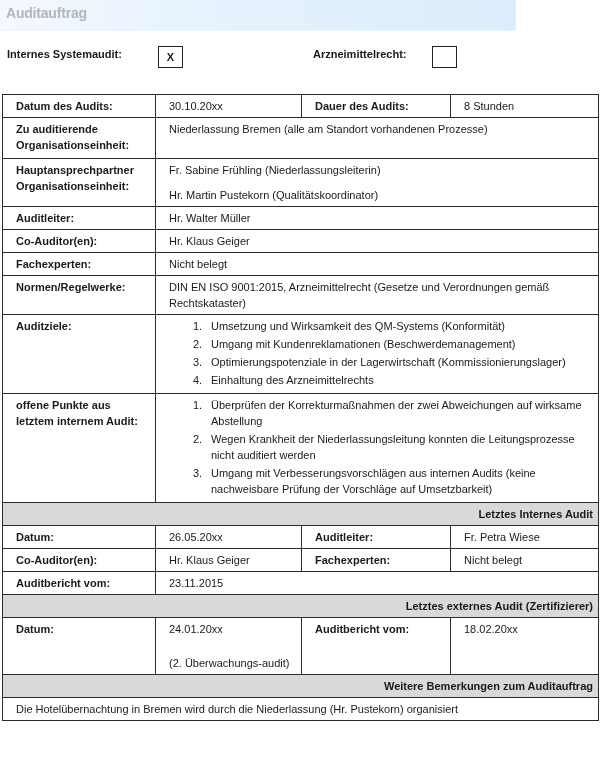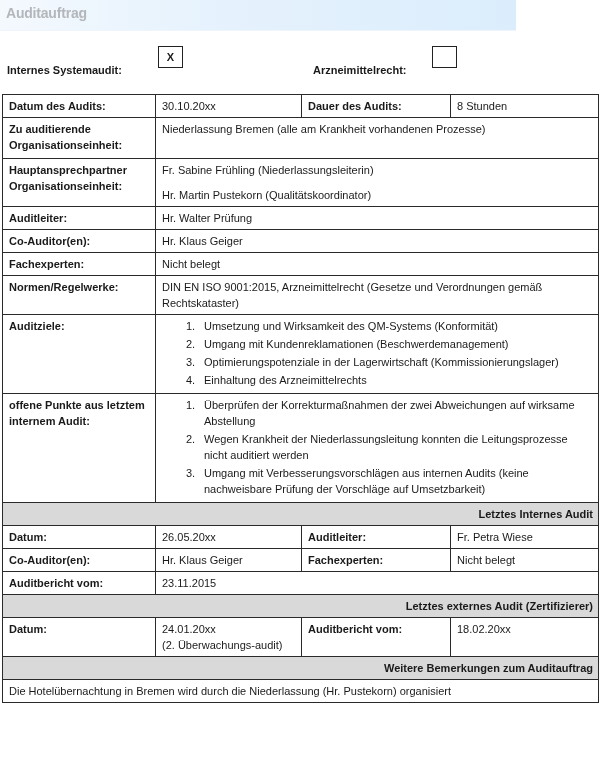--- a/index.html
+++ b/index.html
@@ -11,32 +11,32 @@
   .titlebar {
     position: absolute; left: 0; top: 0; width: 516px; height: 30px;
     background: linear-gradient(to right, #f4f9fe 0%, #e6f2fd 40%, #dbedfc 100%);
     border-bottom: 1px solid #eef5fc;
   }
   .titlebar .title {
     position: absolute; left: 6px; top: 5px; font-size: 14px; font-weight: bold;
     color: #b3b7bb; letter-spacing: -0.2px;
   }
   .checkrow { position: absolute; left: 0; top: 40px; width: 600px; height: 36px; }
-  .checkrow .lbl { position: absolute; top: 24px; font-weight: bold; font-size: 11px; }
+  .checkrow .lbl { position: absolute; top: 8px; font-weight: bold; font-size: 11px; }
   .checkrow .box {
     position: absolute; top: 6px; width: 25px; height: 22px; border: 1px solid #222;
     box-sizing: border-box; font-weight: bold; font-size: 11px; text-align: center; line-height: 20px;
     background: #fff;
   }
   table.main {
     position: absolute; left: 2px; top: 94px; width: 596px;
     border-collapse: collapse; table-layout: fixed;
   }
   table.main td {
-    border: 1px solid #2a2a2a; padding: 3px 5px 3px 6px; vertical-align: top;
+    border: 1px solid #2a2a2a; padding: 3px 5px 3px 13px; vertical-align: top;
     line-height: 16px; font-size: 11px;
   }
   td.k { font-weight: bold; }
   tr.sec td { background: #d9d9d9; font-weight: bold; text-align: right; }
   ol.lst { margin: 0; padding: 0 0 0 0; list-style: none; }
   ol.lst li { position: relative; padding-left: 42px; margin: 0 0 2px 0; line-height: 16px; }
   ol.lst li .num { position: absolute; left: 24px; top: 0; }
   .line { display: block; }
 </style>
 </head>
@@ -62,32 +62,32 @@
   </colgroup>
   <tbody>
     <tr>
       <td class="k">Datum des Audits:</td>
       <td>30.10.20xx</td>
       <td class="k">Dauer des Audits:</td>
       <td>8 Stunden</td>
     </tr>
     <tr style="height:41px">
       <td class="k">Zu auditierende Organisationseinheit:</td>
-      <td colspan="3">Niederlassung Bremen (alle am Krankheit vorhandenen Prozesse)</td>
+      <td colspan="3">Niederlassung Bremen (alle am Standort vorhandenen Prozesse)</td>
     </tr>
     <tr style="height:46px">
       <td class="k">Hauptansprechpartner Organisationseinheit:</td>
       <td colspan="3">
         <span class="line" style="margin-bottom:9px">Fr. Sabine Frühling (Niederlassungsleiterin)</span>
         <span class="line">Hr. Martin Pustekorn (Qualitätskoordinator)</span>
       </td>
     </tr>
     <tr>
       <td class="k">Auditleiter:</td>
-      <td colspan="3">Hr. Walter Prüfung</td>
+      <td colspan="3">Hr. Walter Müller</td>
     </tr>
     <tr>
       <td class="k">Co-Auditor(en):</td>
       <td colspan="3">Hr. Klaus Geiger</td>
     </tr>
     <tr>
       <td class="k">Fachexperten:</td>
       <td colspan="3">Nicht belegt</td>
     </tr>
     <tr>
@@ -136,21 +136,21 @@
       <td colspan="3">23.11.2015</td>
     </tr>
 
     <tr class="sec">
       <td colspan="4">Letztes externes Audit (Zertifizierer)</td>
     </tr>
     <tr>
       <td class="k">Datum:</td>
       <td>
         <span class="line">24.01.20xx</span>
-        <span class="line" style="margin-top:0">(2. Überwachungs-audit)</span>
+        <span class="line" style="margin-top:18px">(2. Überwachungs-audit)</span>
       </td>
       <td class="k">Auditbericht vom:</td>
       <td>18.02.20xx</td>
     </tr>
 
     <tr class="sec">
       <td colspan="4">Weitere Bemerkungen zum Auditauftrag</td>
     </tr>
     <tr>
       <td colspan="4">Die Hotelübernachtung in Bremen wird durch die Niederlassung (Hr. Pustekorn) organisiert</td>

